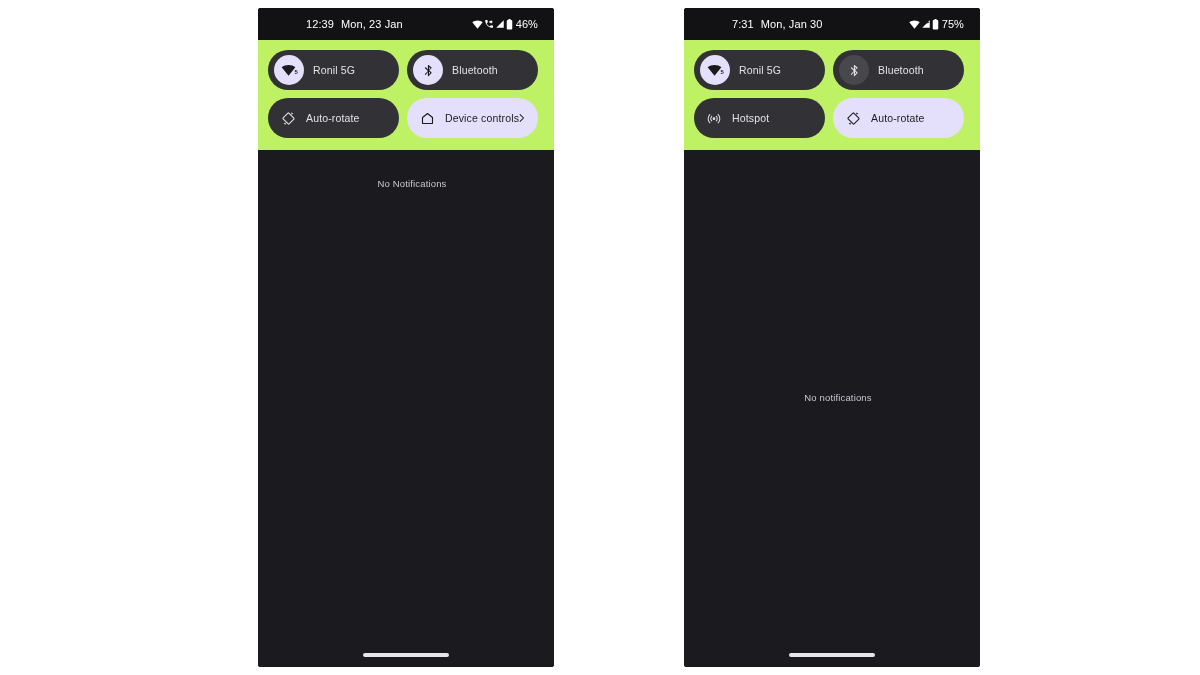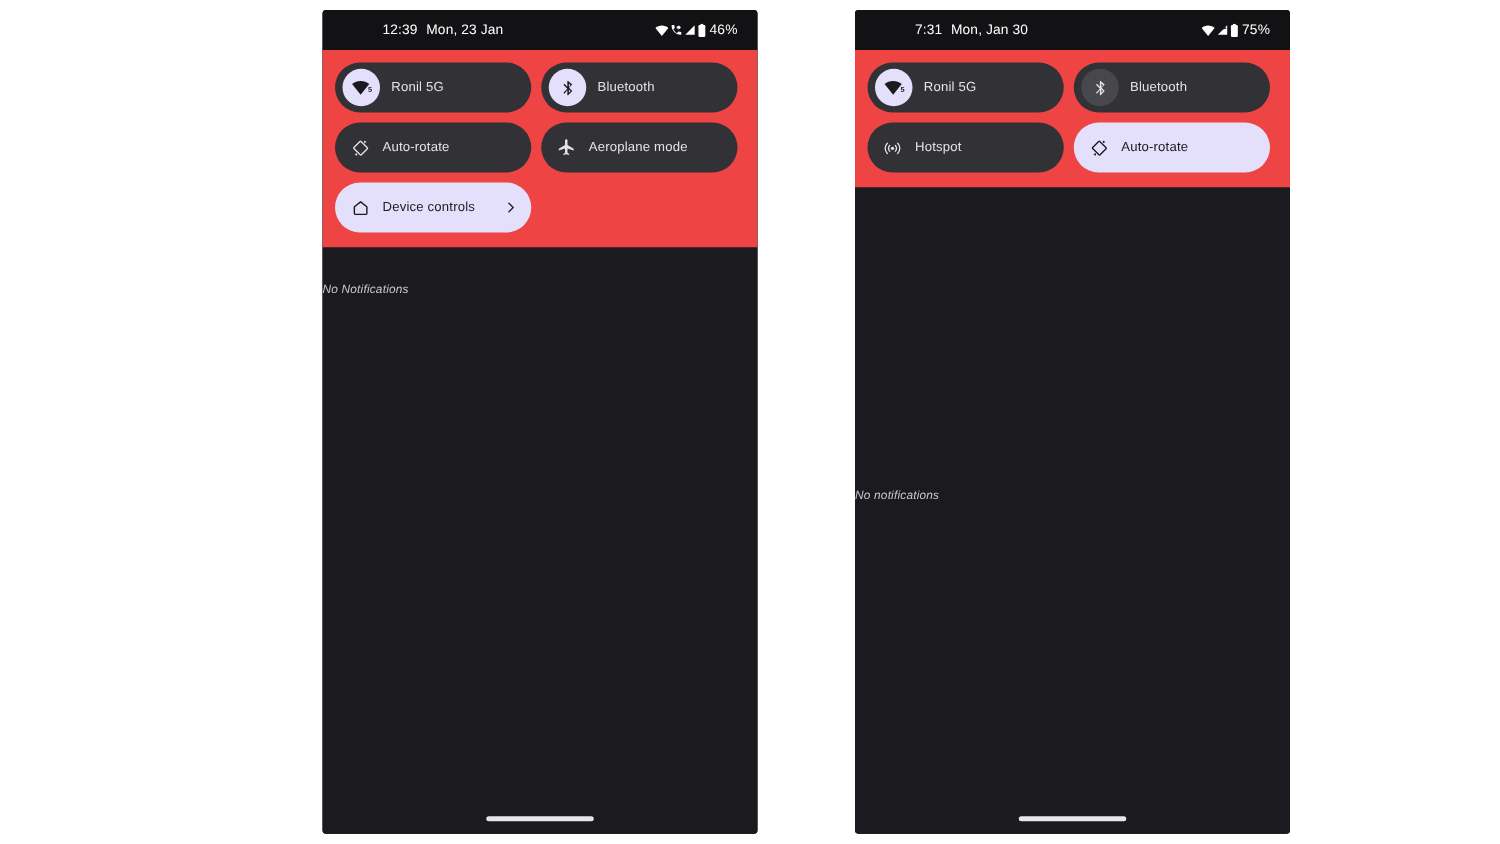--- a/index.html
+++ b/index.html
@@ -18,21 +18,21 @@
   .stage {
     position: absolute;
     inset: 0;
     background: #ffffff;
   }
 
   
   .phone {
     position: absolute;
     top: 8px;
-    width: 348px;
+    width: 296px;
     height: 659px;
     background: #121214;
     border-radius: 3px;
     overflow: hidden;
     box-sizing: border-box;
   }
   .phone.p1 { left: 258px; }
   .phone.p2 { left: 648px; margin-left: 36px; }
 
   .screen {
@@ -86,21 +86,21 @@
   }
   .battery-pct {
     color: #ffffff;
     font-size: 11px;
     margin-left: 2px;
     letter-spacing: .1px;
   }
 
   
   .qs-panel {
-    background: #ef4444;
+    background: #bef264;
     padding: 10px 16px 12px 10px;
     box-sizing: border-box;
   }
   .qs-grid {
     display: grid;
     grid-template-columns: 1fr 1fr;
     gap: 8px 8px;
   }
   .tile {
     height: 40px;
@@ -160,27 +160,26 @@
   }
 
   
   .shade {
     flex: 1 1 auto;
     background: #1b1b1f;
     position: relative;
   }
   .no-notif {
     position: absolute;
-    left: 0;
+    left: 12px;
     right: 0;
-    text-align: left;
+    text-align: center;
     font-size: 9.5px;
     color: #c9c6cd;
     letter-spacing: .15px;
-    font-style: italic;
   }
   .shade.top .no-notif { top: 28px; }
   .shade.mid .no-notif { top: 50%; transform: translateY(-50%); }
 
   
   .nav-bar {
     flex: 0 0 24px;
     height: 24px;
     display: flex;
     align-items: center;
@@ -260,28 +259,20 @@
             <span class="ico">
               <svg width="15" height="15" viewBox="0 0 24 24">
                   <path fill="none" stroke="#e4e2e6" stroke-width="1.7" d="M12.5 3.4 20.6 11.5a1 1 0 0 1 0 1.4l-7.7 7.7a1 1 0 0 1-1.4 0L3.4 12.5a1 1 0 0 1 0-1.4l7.7-7.7a1 1 0 0 1 1.4 0z"></path>
                   <path fill="#e4e2e6" d="M16.5 2.2 19.8 4l-3.3 1.8V2.2zM7.5 21.8 4.2 20l3.3-1.8v3.6z"></path>
                 </svg>
             </span>
             <span class="tlabel">Auto-rotate</span>
           </div>
 
 
-          <div class="tile">
-            <span class="ico">
-              <svg width="16" height="16" viewBox="0 0 24 24">
-                  <path fill="#e4e2e6" d="M21 15.5v-2L13.5 9V3.7a1.5 1.5 0 0 0-3 0V9L3 13.5v2l7.5-2.3v5.1l-2 1.5V21l3.5-1 3.5 1v-1.2l-2-1.5v-5.1L21 15.5z"></path>
-                </svg>
-            </span>
-            <span class="tlabel">Aeroplane mode</span>
-          </div>
 
           <div class="tile active">
             <span class="ico">
               <svg width="15" height="15" viewBox="0 0 24 24">
                   <path fill="none" stroke="#1b1b1f" stroke-width="1.8" stroke-linejoin="round" d="M4 10.3 12 4l8 6.3V19a1 1 0 0 1-1 1H5a1 1 0 0 1-1-1v-8.7z"></path>
                 </svg>
             </span>
             <span class="tlabel">Device controls</span>
             <span class="chev">
               <svg width="9" height="11" viewBox="0 0 12 16">

